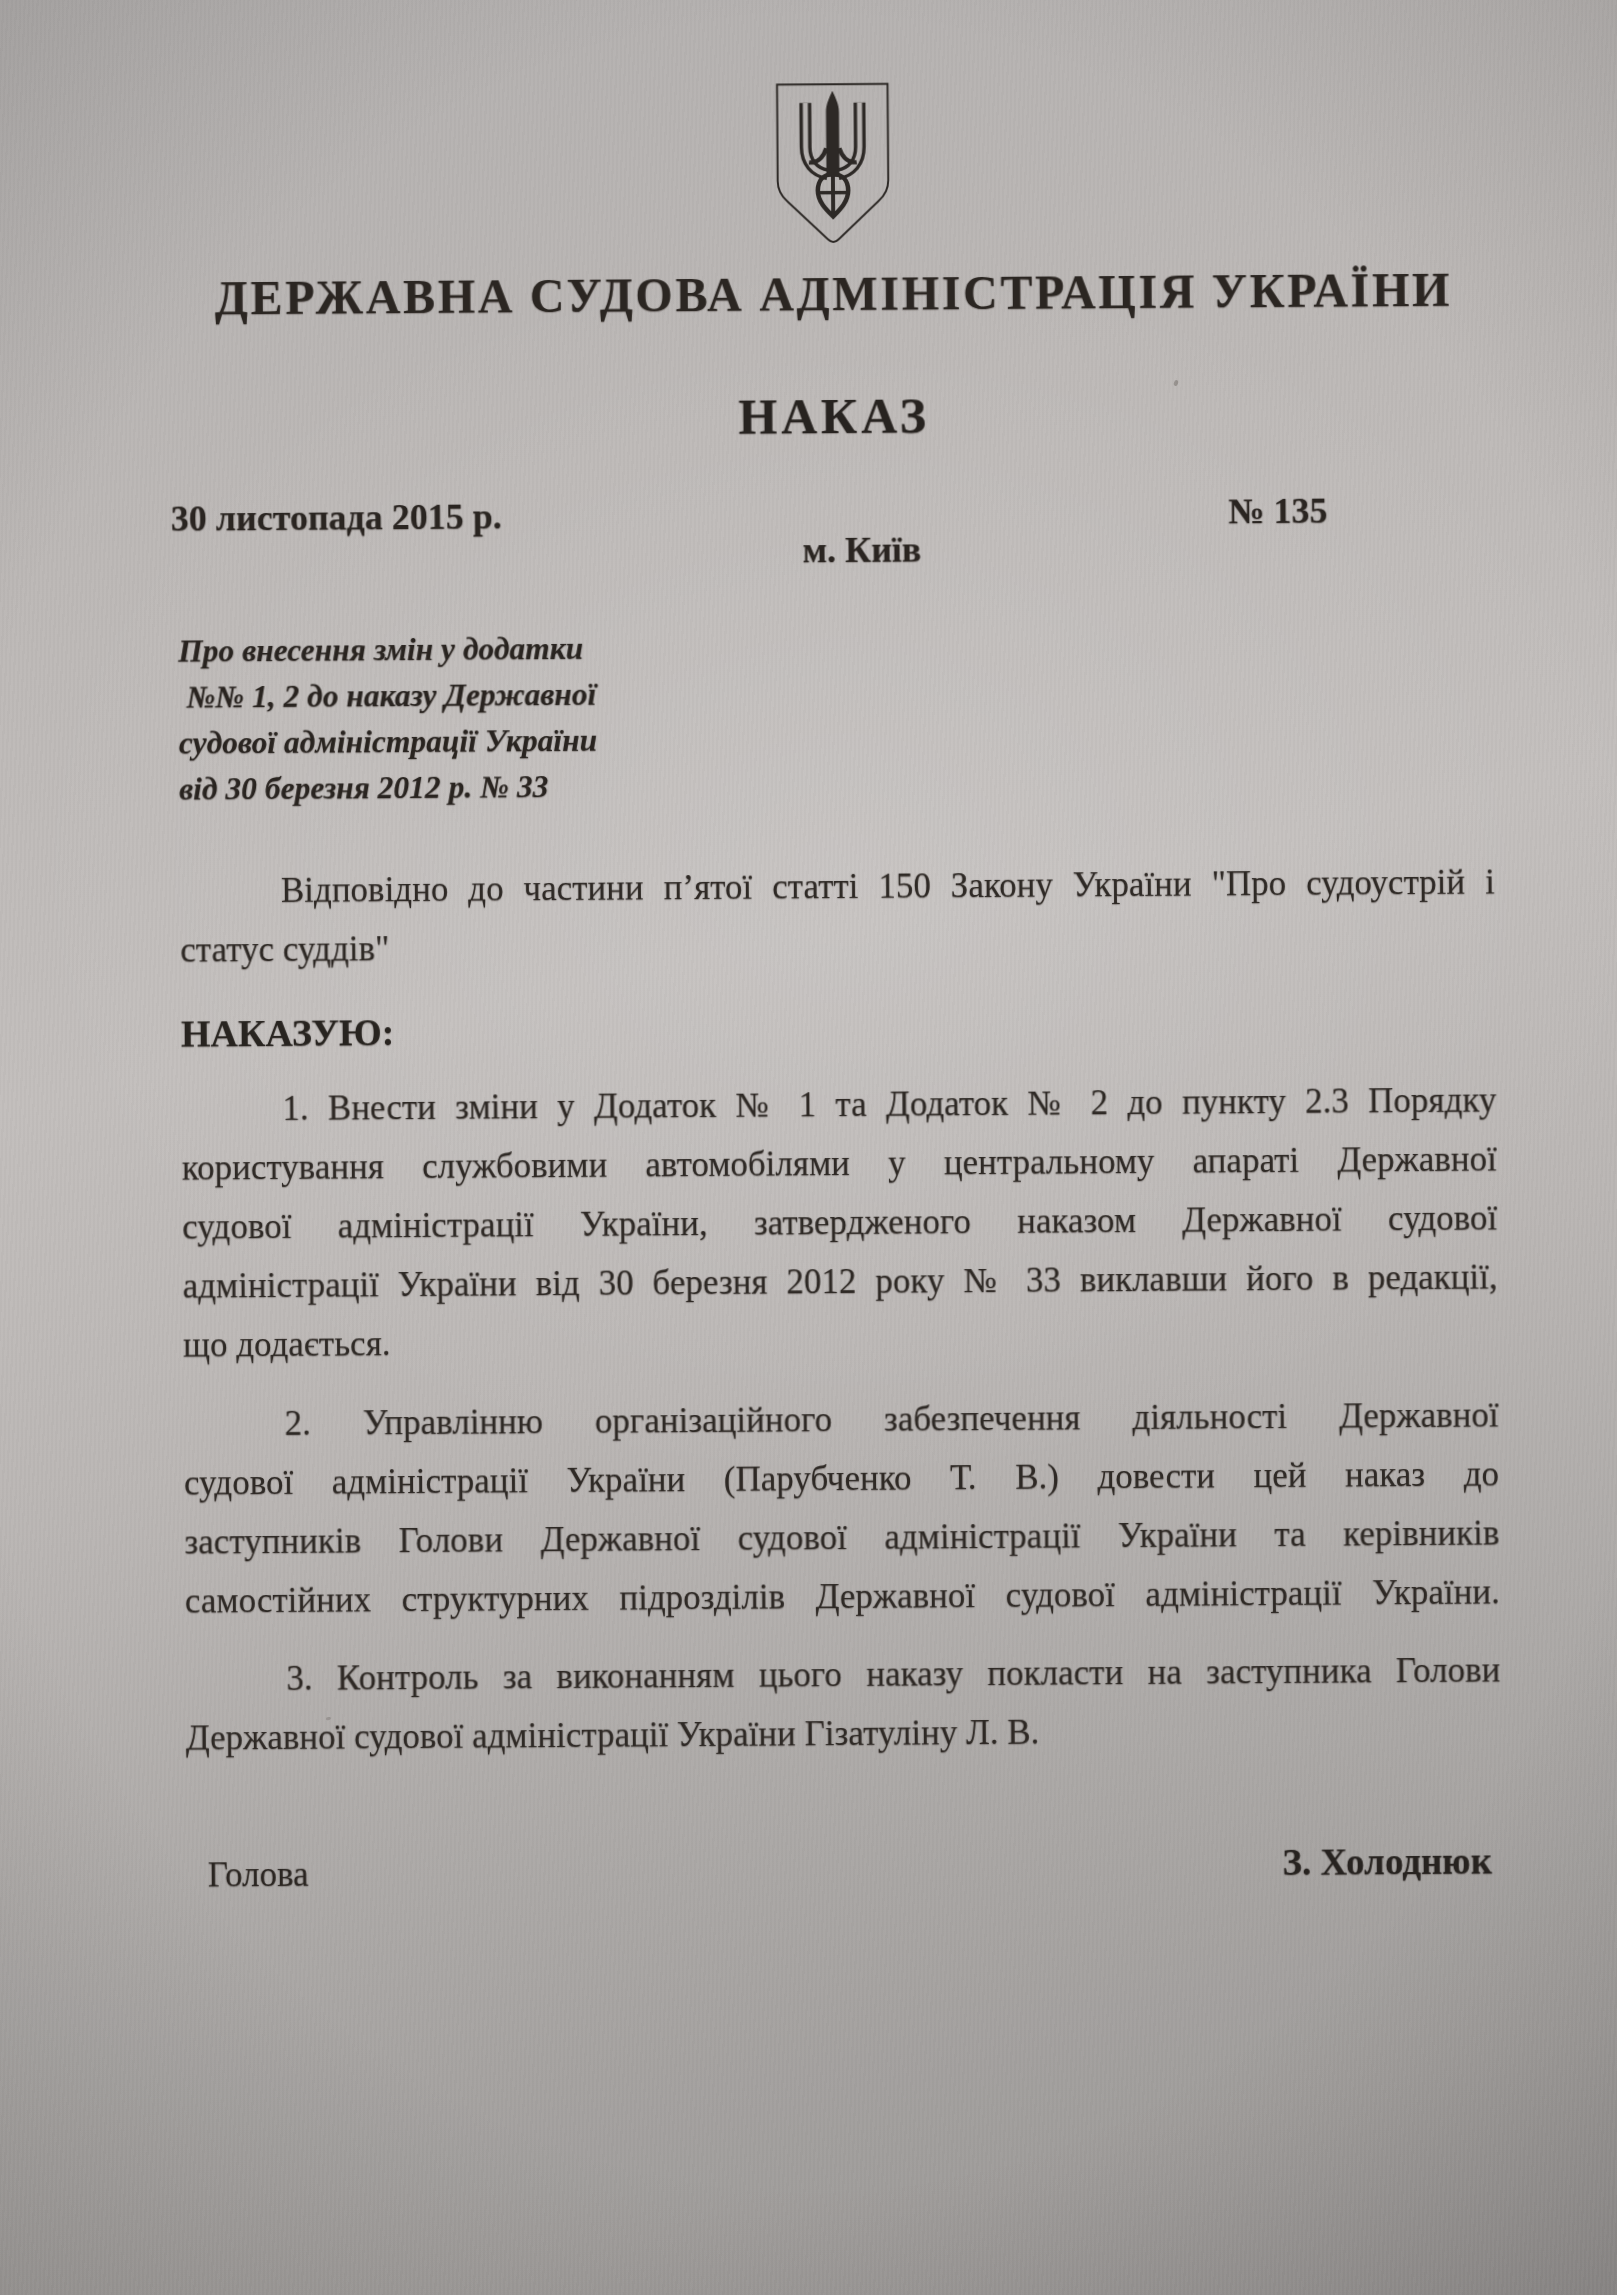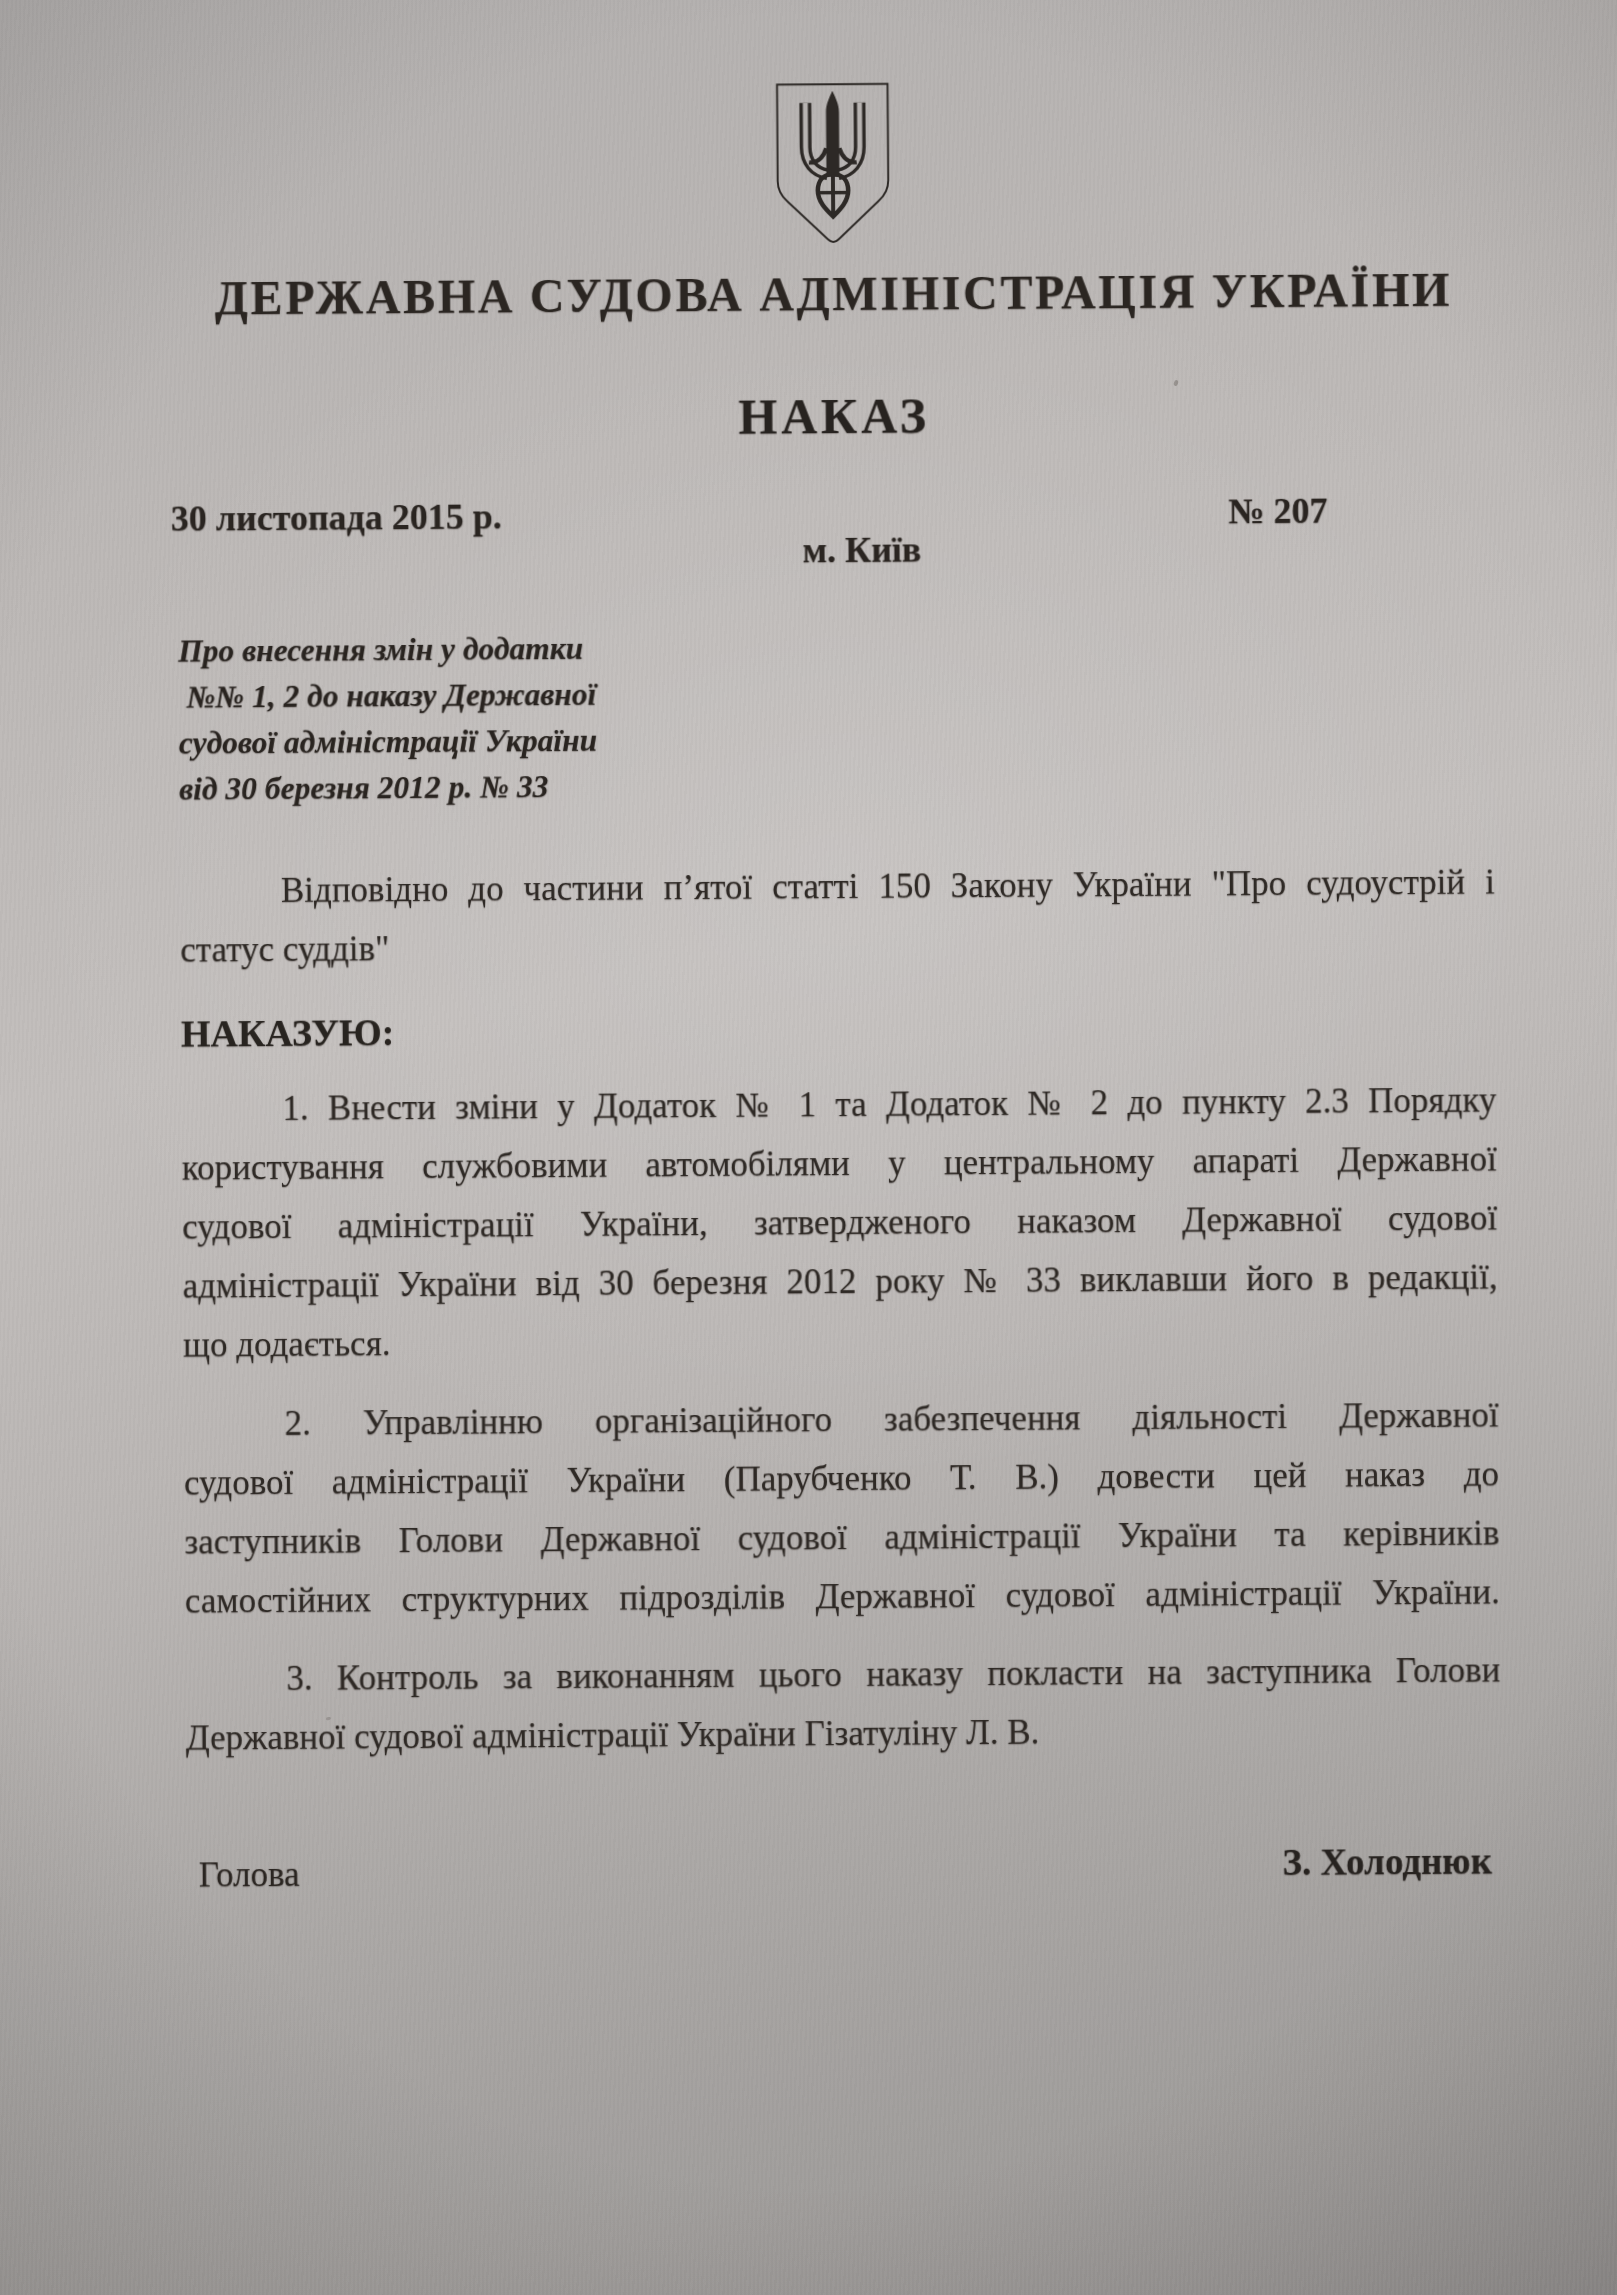--- a/index.html
+++ b/index.html
@@ -50,21 +50,21 @@
   .j{text-align:justify;text-align-last:justify;}
   .ind{text-indent:101px;}
 
   .intro{margin-top:49px;}
   .order-word{margin-top:24px;line-height:60px;font-size:38px;font-weight:bold;color:#282420;}
   .item1{margin-top:16.3px;}
   .item2{margin-top:19.6px;}
   .item3{margin-top:19.6px;}
 
   .sign-row{position:relative;margin-top:81px;height:54px;line-height:54px;}
-  .sign-role{position:absolute;left:12px;top:0;font-size:35px;}
+  .sign-role{position:absolute;left:21px;top:0;font-size:35px;}
   .sign-name{position:absolute;right:9.8px;top:-5.4px;font-size:37px;font-weight:bold;color:#272320;}
 
   .speck{position:absolute;border-radius:50%;background:rgba(62,56,50,0.30);}
   .speck.s1{left:1174px;top:380px;width:3.8px;height:6px;transform:rotate(20deg);}
   .speck.s2{left:326px;top:1717px;width:5.4px;height:3.3px;transform:rotate(-15deg);background:rgba(62,56,50,0.22);}
 
   svg .ink{stroke:#2d2926;fill:none;}
   svg .paper{stroke:#b7b3b1;fill:none;}
 </style>
 </head>
@@ -91,21 +91,21 @@
       </svg>
     </div>
 
     <div class="org-title">ДЕРЖАВНА СУДОВА АДМІНІСТРАЦІЯ УКРАЇНИ</div>
 
     <div class="doc-title">НАКАЗ</div>
 
     <div class="meta-row">
       <span class="meta-date">30 листопада  2015 р.</span>
       <span class="meta-place">м. Київ</span>
-      <span class="meta-number">№  207</span>
+      <span class="meta-number">№  135</span>
     </div>
 
     <div class="subject">
       <div class="sline">Про внесення змін у додатки</div>
       <div class="sline"> №№ 1, 2 до наказу Державної</div>
       <div class="sline">судової адміністрації України</div>
       <div class="sline">від 30 березня 2012 р. № 33</div>
     </div>
 
     <div class="body-block">

